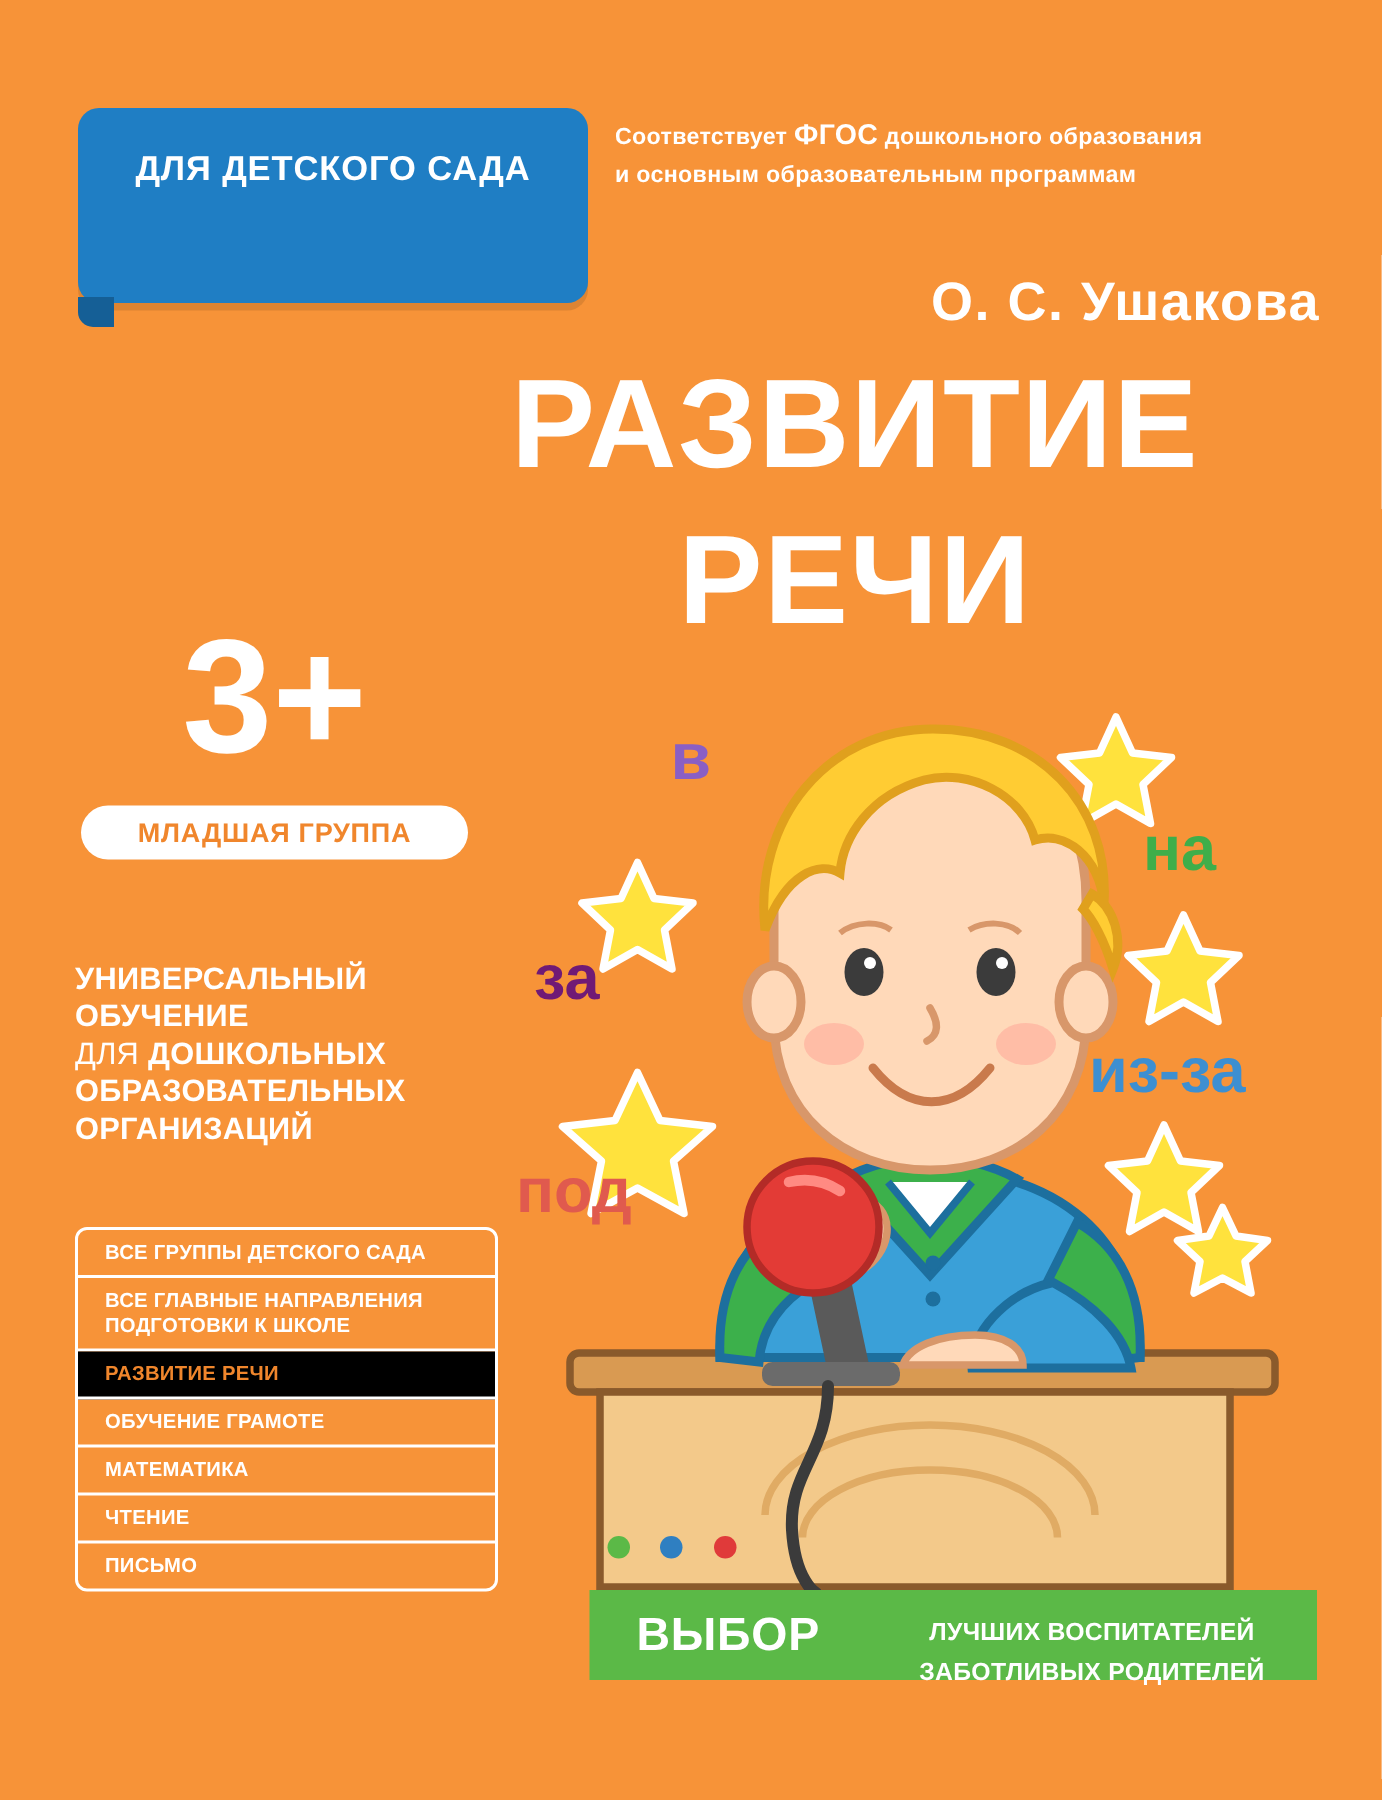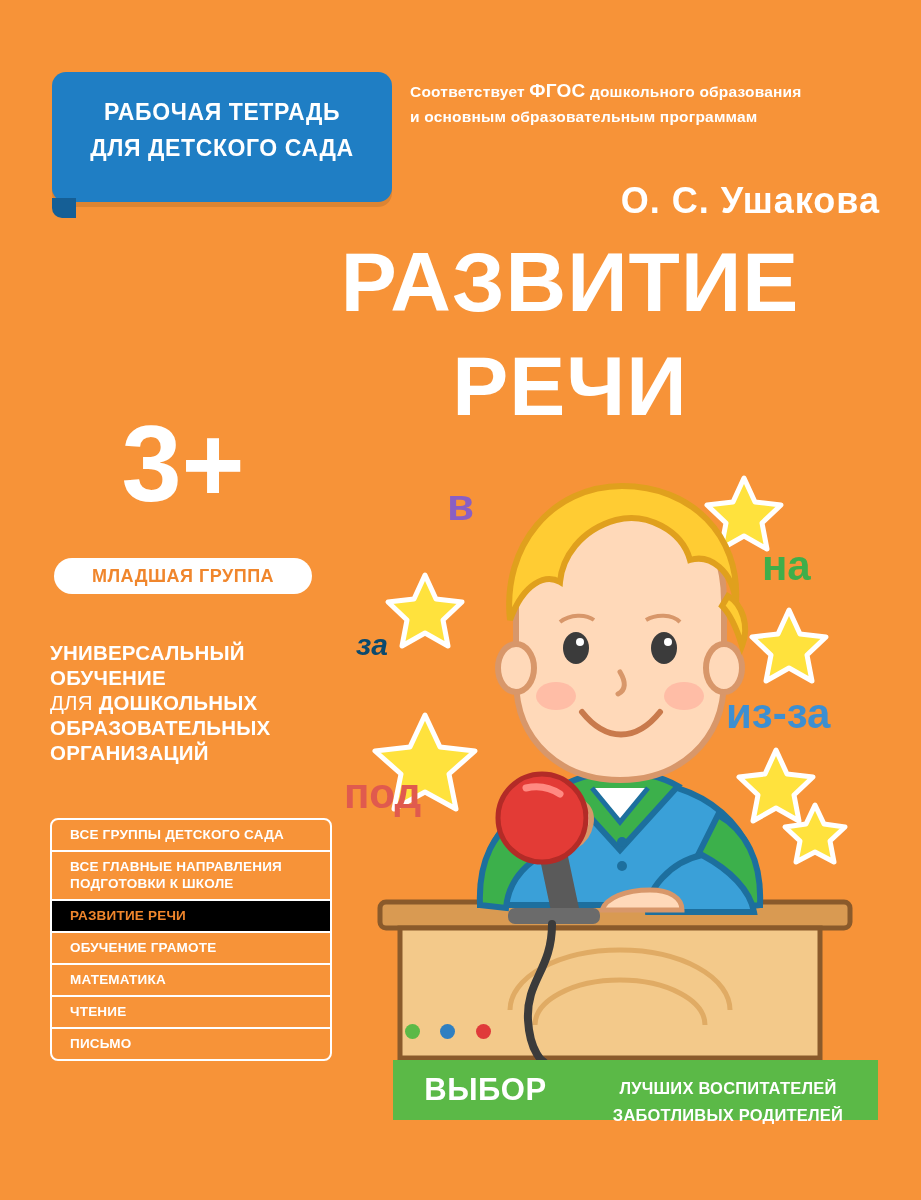--- a/index.html
+++ b/index.html
@@ -69,21 +69,21 @@
   }
 
   
   .age{
     position:absolute;left:58px;top:410px;width:250px;
     text-align:center;
     color:#ffffff;font-weight:bold;font-size:108px;
     line-height:108px;
   }
   .agegroup{
-    position:absolute;left:54px;top:558px;
+    position:absolute;left:54px;top:537px;
     width:258px;height:36px;border-radius:18px;
     background:#ffffff;
     color:#f0862c;font-weight:bold;font-size:18px;
     line-height:36px;text-align:center;letter-spacing:.5px;
   }
 
   
   .universal{
     position:absolute;left:50px;top:640px;width:300px;
     color:#ffffff;font-weight:bold;font-size:20.5px;
@@ -133,21 +133,20 @@
   .word{position:absolute;font-weight:bold;}
 </style>
 </head>
 <body>
 
 <div id="cover">
 
   <div class="ribbon">
     <div class="tail"></div>
     <div class="ribbon-text">
-      <div>РАБОЧАЯ ТЕТРАДЬ</div>
       <div>ДЛЯ ДЕТСКОГО САДА</div>
     </div>
   </div>
 
   <div class="fgos">
     <div>
       <span>Соответствует </span><b>ФГОС</b><span> дошкольного образования</span>
     </div>
     <div>и основным образовательным программам</div>
   </div>
@@ -243,21 +242,21 @@
         <rect x="213" y="372" width="28" height="100" rx="10" fill="#5a5a5a" transform="rotate(-12 227 422)"></rect>
         <circle cx="212" cy="368" r="44" fill="#e33b36" stroke="#b32b27" stroke-width="5"></circle>
         <path d="M196 338 a44 44 0 0 1 34 6" fill="none" stroke="#ff8a82" stroke-width="7" stroke-linecap="round"></path>
         <rect x="178" y="458" width="92" height="16" rx="7" fill="#6b6b6b"></rect>
         <path d="M222 474 C222 520 196 530 198 570 C200 604 214 612 214 612" fill="none" stroke="#3b3b3b" stroke-width="8" stroke-linecap="round"></path>
       </g>
     </svg>
 
     
     <span class="word" style="left:117px;top:30px;font-size:44px;color:#8a5fc4;">в</span>
-    <span class="word" style="left:26px;top:178px;font-size:30px;color:#0c4a6e;font-style:italic;">за</span>
+    <span class="word" style="left:26px;top:178px;font-size:42px;color:#701a75;">за</span>
     <span class="word" style="left:14px;top:320px;font-size:42px;color:#e05a4e;text-align:right;">под</span>
     <span class="word" style="left:432px;top:92px;font-size:42px;color:#3fae4a;">на</span>
     <span class="word" style="left:396px;top:240px;font-size:42px;color:#3d8fd1;">из-за</span>
   </div>
 
   <div class="dots">
     <span class="dot" style="background:#5bb947;"></span>
     <span class="dot" style="background:#2f7fc1;"></span>
     <span class="dot" style="background:#e03a3a;"></span>
   </div>

